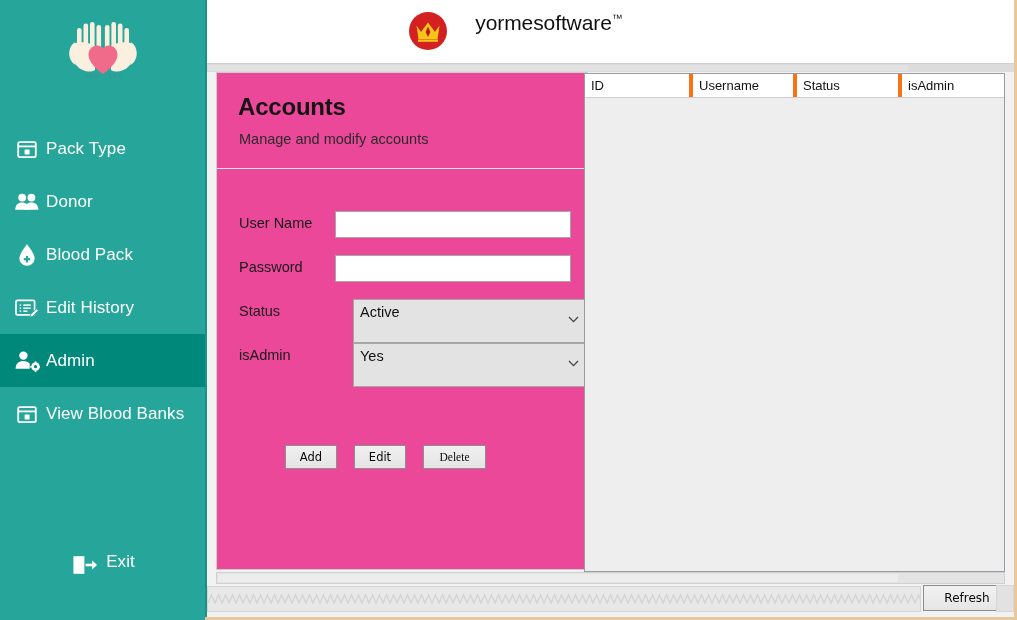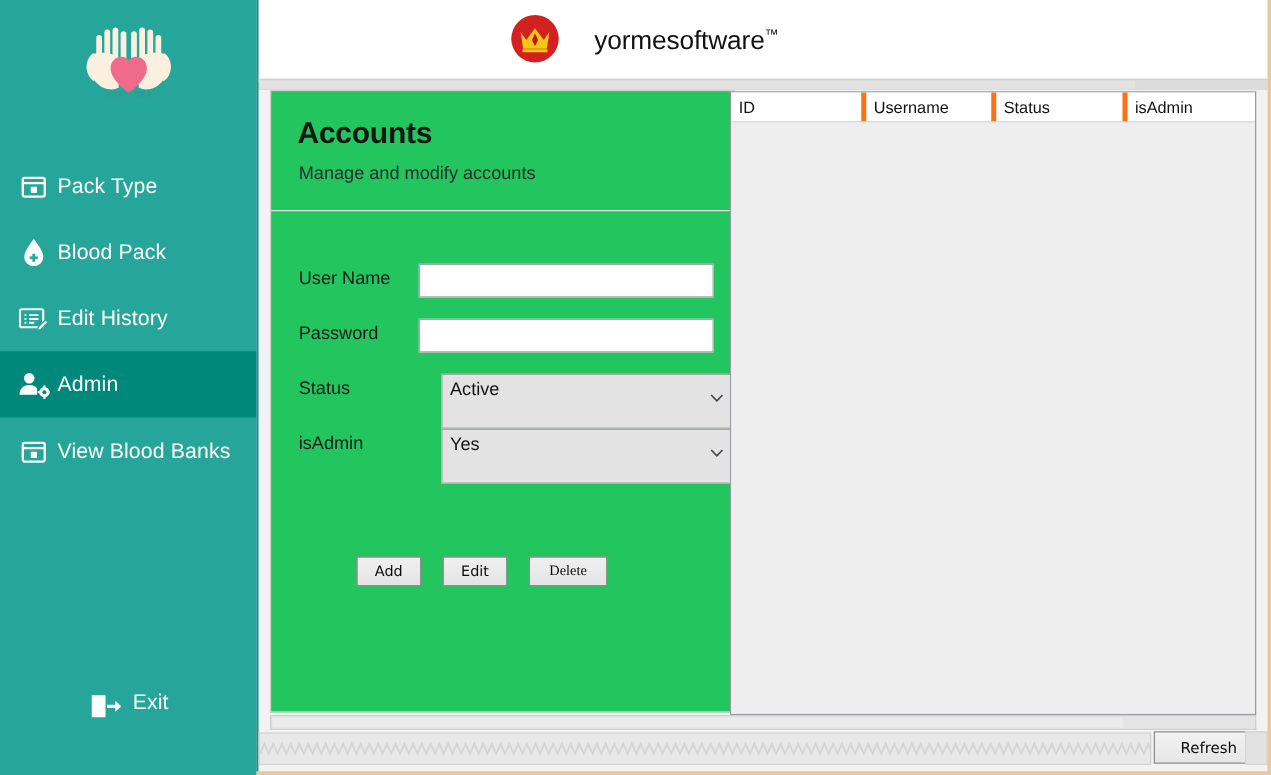--- a/index.html
+++ b/index.html
@@ -113,21 +113,21 @@
     left: 207px; top: 0;
     width: 807px; height: 66px;
     background: #ffffff;
     display: flex;
     align-items: center;
     justify-content: center;
     box-sizing: border-box;
   }
   #header-inner {
     display: flex;
-    align-items: center;
+    align-items: flex-start;
     gap: 27px;
     transform: translateX(-95px);
   }
   #brand-text {
     font-size: 21px;
     color: #111111;
     font-weight: 400;
     letter-spacing: -0.1px;
   }
   #brand-tm {
@@ -158,21 +158,21 @@
     width: 807px; height: 545px;
     background: #f2f2f2;
     box-sizing: border-box;
   }
 
   
   #form-card {
     position: absolute;
     left: 9px; top: 0px;
     width: 372px; height: 498px;
-    background: #22c55e;
+    background: #ec4899;
     border: 1px solid #cdcdcd;
     box-sizing: border-box;
   }
   #form-card-head {
     position: absolute;
     left: 0; top: 0;
     width: 370px; height: 96px;
     border-bottom: 1px solid #e3e3e3;
     box-sizing: border-box;
   }
@@ -411,20 +411,31 @@
         <span class="nav-icon">
           <svg width="24" height="24" viewBox="0 0 24 24" fill="none" stroke="#ffffff" stroke-width="1.8">
             <rect x="3.2" y="5.2" width="17.6" height="15" rx="1.6"></rect>
             <path d="M3.2 9.4 H20.8"></path>
             <rect x="9.6" y="12.4" width="5" height="5" rx="0.6" fill="#ffffff" stroke="none"></rect>
           </svg>
         </span>
         <span class="nav-label">Pack Type</span>
       </div>
 
+      <div class="nav-item">
+        <span class="nav-icon">
+          <svg width="26" height="22" viewBox="0 0 26 22" fill="#ffffff">
+            <circle cx="8.2" cy="6.6" r="3.9"></circle>
+            <circle cx="17.4" cy="6.6" r="3.9"></circle>
+            <path d="M1.2 18.8 C1.2 13.8 4.4 11.4 8.2 11.4 C12 11.4 15.2 13.8 15.2 18.8 Z"></path>
+            <path d="M10.4 18.8 C10.4 13.8 13.6 11.4 17.4 11.4 C21.2 11.4 24.4 13.8 24.4 18.8 Z"></path>
+          </svg>
+        </span>
+        <span class="nav-label">Donor</span>
+      </div>
 
       <div class="nav-item">
         <span class="nav-icon">
           <svg width="20" height="24" viewBox="0 0 20 24" fill="#ffffff">
             <path d="M10 1.2 C10 1.2 2.4 10.4 2.4 15.3 C2.4 19.6 5.8 22.8 10 22.8 C14.2 22.8 17.6 19.6 17.6 15.3 C17.6 10.4 10 1.2 10 1.2 Z"></path>
             <rect x="8.9" y="13" width="2.2" height="6.4" fill="#26a69a"></rect>
             <rect x="6.8" y="15.1" width="6.4" height="2.2" fill="#26a69a"></rect>
           </svg>
         </span>
         <span class="nav-label">Blood Pack</span>

